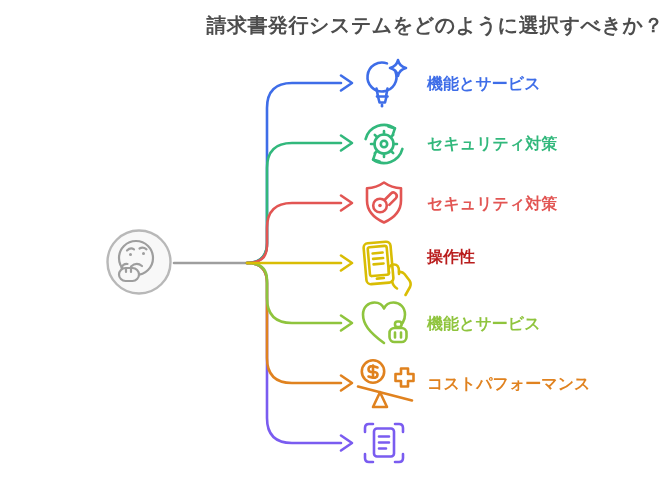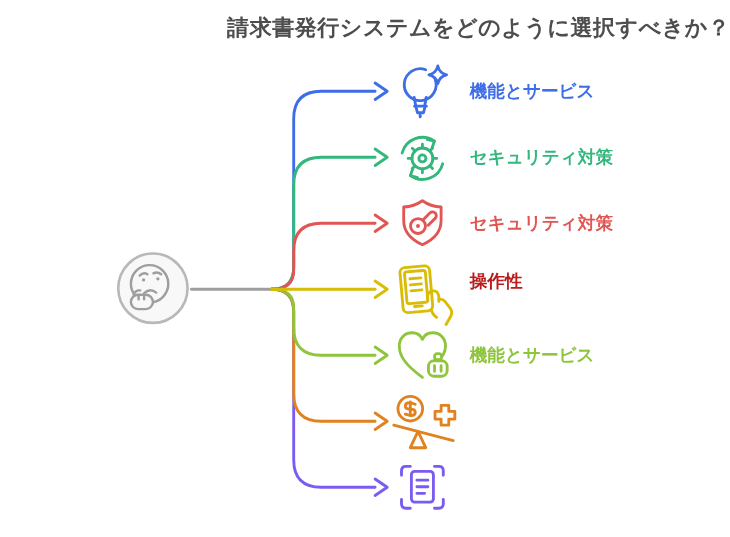--- a/index.html
+++ b/index.html
@@ -139,20 +139,21 @@
   <span class="branch-icon" style="left: 348px; top: 356px; color: rgb(224, 130, 31);">
     <svg width="72" height="58" viewBox="0 0 72 58" fill="none" stroke="currentColor" stroke-width="2.6" stroke-linecap="round" stroke-linejoin="round">
       <circle cx="25" cy="15.5" r="11.2"></circle>
       <path d="M25,9.5 v12"></path>
       <path d="M29.5,11.5 q-9,-3.2 -9,1.9 q0,2.6 4.5,2.6 q4.5,0 4.5,2.6 q0,5.1 -9,1.9"></path>
       <path d="M53,12.5 h7 v5.5 h5.5 v7 h-5.5 v5.5 h-7 v-5.5 h-5.5 v-7 h5.5 Z"></path>
       <path d="M10,30.5 L64,44.5"></path>
       <path d="M32,36.2 L25,51 L39,51 Z"></path>
     </svg>
   </span>
+  <span class="branch-label" style="top: 384px; color: rgb(224, 130, 31);">コストパフォーマンス</span>
 
   <span class="branch-icon" style="left: 356px; top: 415px; color: rgb(122, 92, 240);">
     <svg width="56" height="56" viewBox="0 0 56 56" fill="none" stroke="currentColor" stroke-width="2.6" stroke-linecap="round" stroke-linejoin="round">
       <path d="M9,17 V13 Q9,9 13,9 H17"></path>
       <path d="M39,9 H43 Q47,9 47,13 V17"></path>
       <path d="M47,39 V43 Q47,47 43,47 H39"></path>
       <path d="M17,47 H13 Q9,47 9,43 V39"></path>
       <rect x="18" y="13.5" width="20" height="28" rx="3"></rect>
       <path d="M23,21.5 h10 M23,27.5 h10 M23,33.5 h7"></path>
     </svg>

